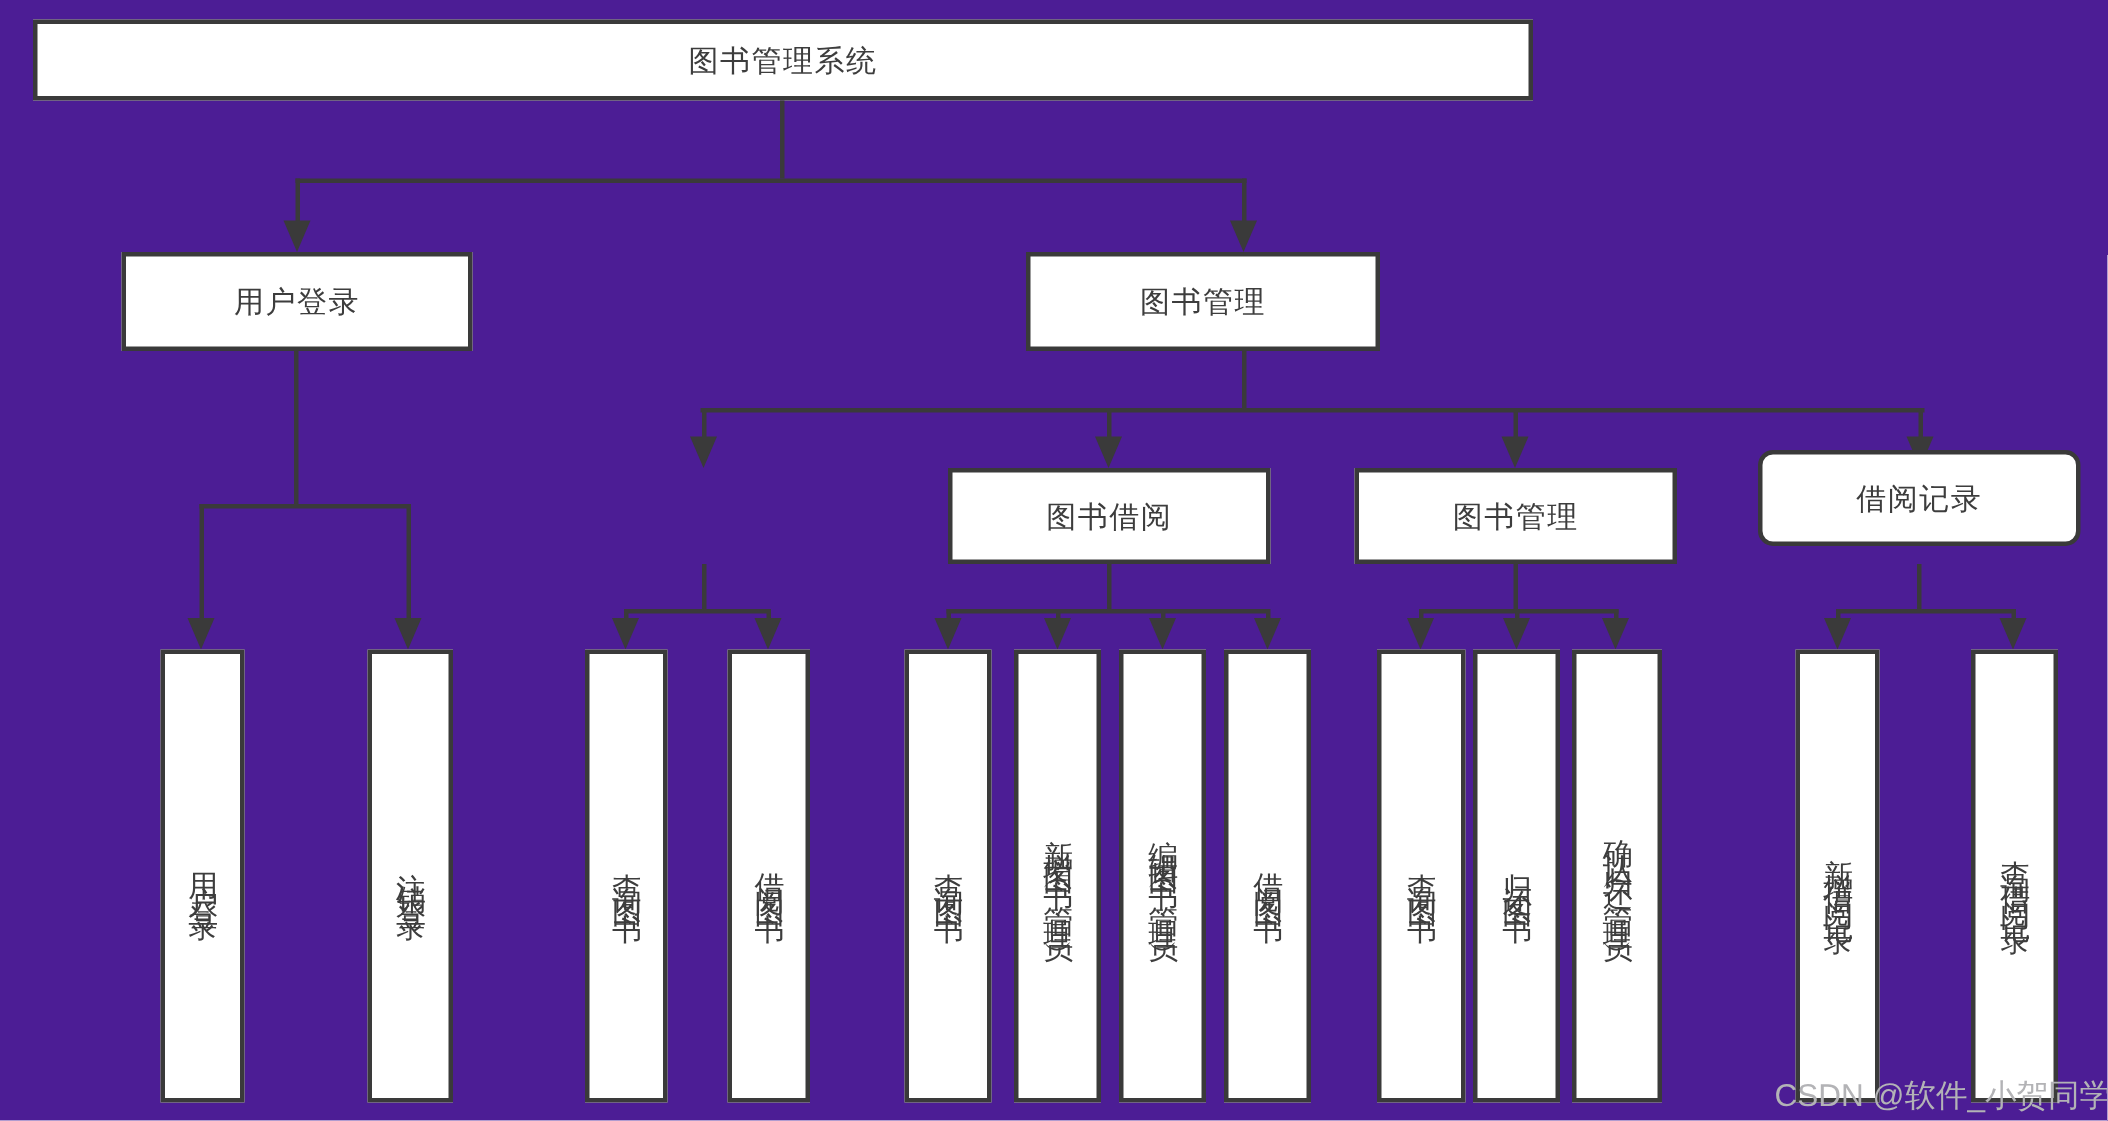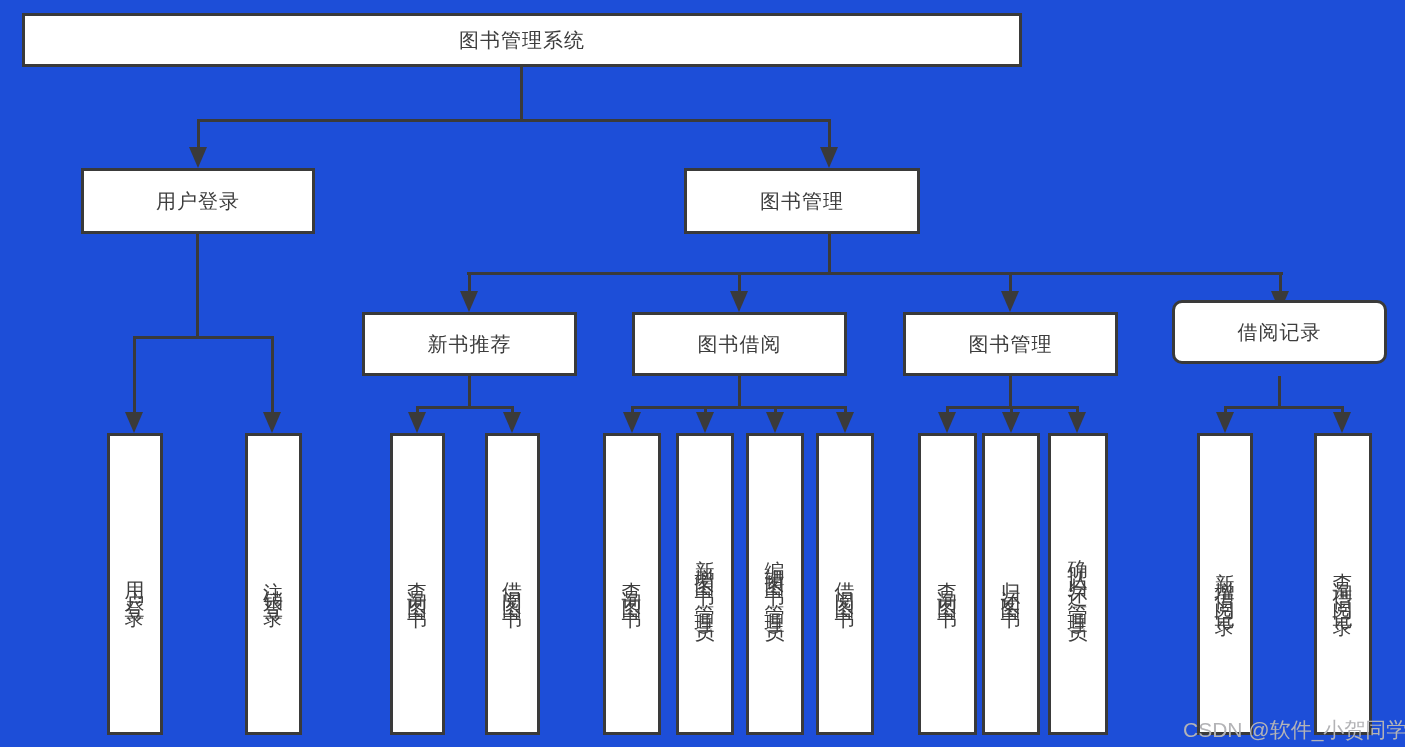--- a/index.html
+++ b/index.html
@@ -4,21 +4,21 @@
 <style>
   :root{
     --line:#3a3a3a;
     --text:#3d3d3d;
     --wm:#b3b3b6;
   }
   html,body{margin:0;padding:0;background:#ffffff;}
   .stage{
     position:relative;
     width:1405px;height:747px;
-    background:#1d4ed8;
+    background:#4c1d95;
     overflow:hidden;
     font-family:"Liberation Sans","DejaVu Sans",sans-serif;
   }
   .box{
     position:absolute;
     box-sizing:border-box;
     border:3px solid var(--line);
     background:#ffffff;
     display:flex;
     align-items:center;
@@ -83,21 +83,20 @@
   <div class="hline" style="left:467px;top:272px;width:816px;"></div>
   <div class="vline" style="left:468px;top:272px;height:20px;"></div>
   <div class="arrow" style="left:460px;top:291px;"></div>
   <div class="vline" style="left:738px;top:272px;height:20px;"></div>
   <div class="arrow" style="left:730px;top:291px;"></div>
   <div class="vline" style="left:1009px;top:272px;height:20px;"></div>
   <div class="arrow" style="left:1001px;top:291px;"></div>
   <div class="vline" style="left:1279px;top:272px;height:20px;"></div>
   <div class="arrow" style="left:1271px;top:291px;"></div>
 
-  <div class="box" style="left:362px;top:312px;width:215px;height:64px;">新书推荐</div>
   <div class="box" style="left:632px;top:312px;width:215px;height:64px;text-align:right;">图书借阅</div>
   <div class="box" style="left:903px;top:312px;width:215px;height:64px;">图书管理</div>
   <div class="box" style="left:1172px;top:300px;width:215px;height:64px;border-radius:10px;">借阅记录</div>
 
   <div class="vline" style="left:468px;top:376px;height:30px;"></div>
   <div class="hline" style="left:416px;top:406px;width:98px;"></div>
   <div class="vline" style="left:416px;top:406px;height:8px;"></div>
   <div class="arrow" style="left:408px;top:412px;"></div>
   <div class="vline" style="left:511px;top:406px;height:8px;"></div>
   <div class="arrow" style="left:503px;top:412px;"></div>

